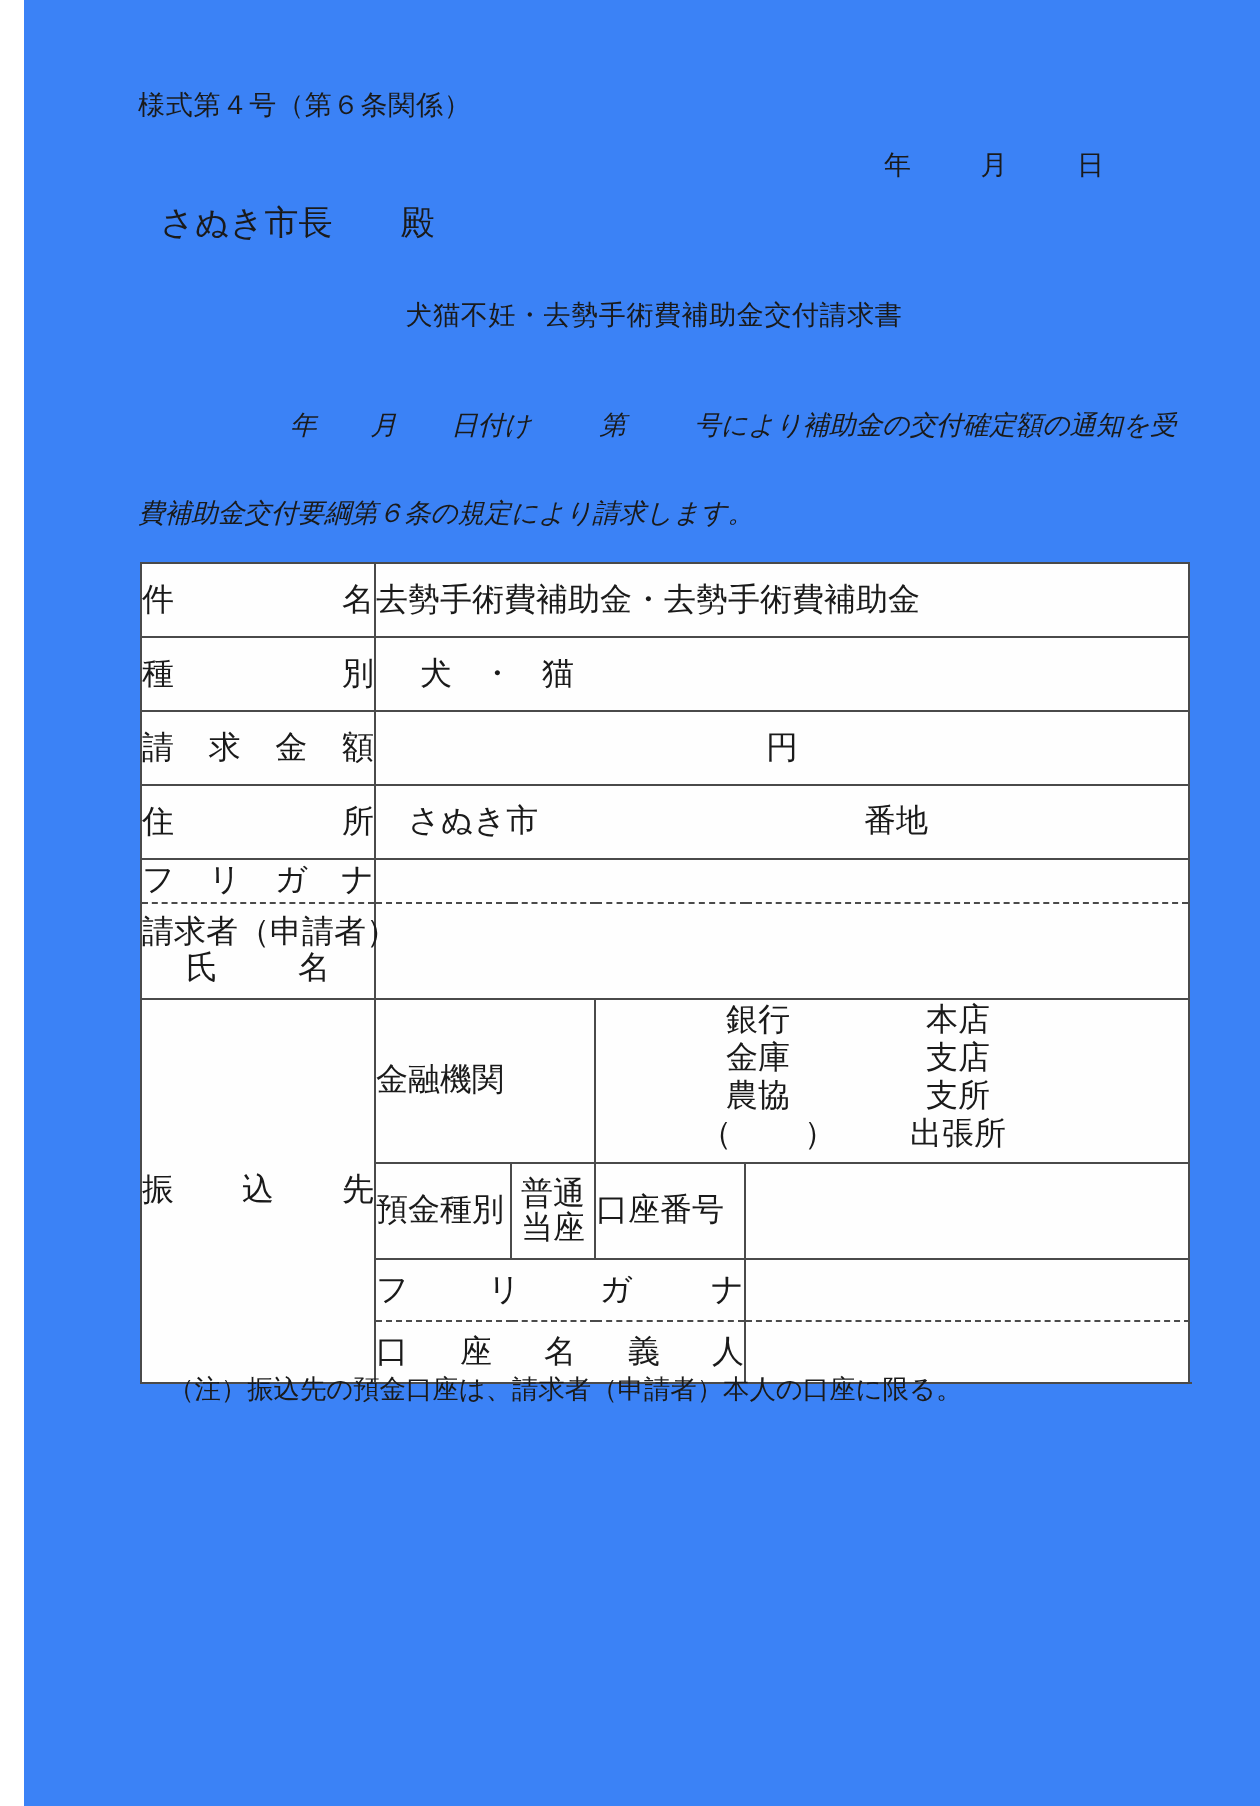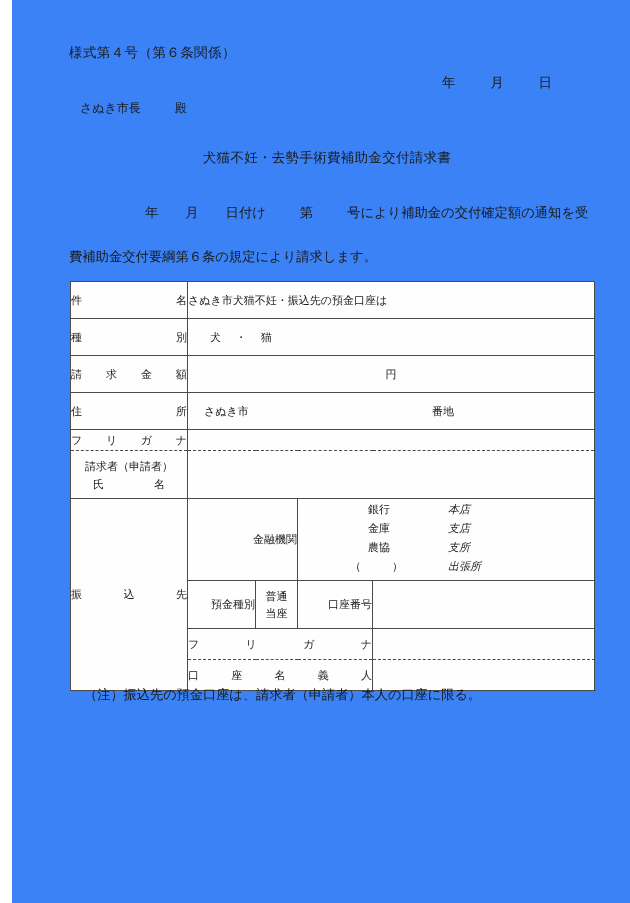--- a/index.html
+++ b/index.html
@@ -41,21 +41,21 @@
     white-space: nowrap;
     margin-top: 12px;
   }
   .date-line span { display: inline-block; }
   .date-line .gap { width: 28px; }
 
   .addressee {
     position: absolute;
     left: 68px;
     top: 100px;
-    font-size: 12px;
+    font-size: 17px;
     white-space: nowrap;
   }
   .addressee .sfx { display: inline-block; margin-left: 34px; }
 
   .doc-title {
     position: absolute;
     left: 0;
     top: 149px;
     width: 630px;
     text-align: center;
@@ -65,34 +65,35 @@
 
   
   .body-para {
     position: absolute;
     left: 57px;
     top: 202px;
     width: 527px;
     font-size: 13.3px;
     line-height: 22px;
     text-align: justify;
+    font-style: italic;
   }
   .body-para .indent { display: inline-block; width: 76px; }
   .body-para .blank-s { display: inline-block; width: 27px; }
   .body-para .blank-m { display: inline-block; width: 34px; }
 
   
   .tbl {
     position: absolute;
     left: 58px;
     top: 281px;
     width: 524px;
     border-collapse: collapse;
     table-layout: fixed;
-    font-size: 11px;
+    font-size: 16px;
   }
   .tbl td {
     border: 1px solid #4a4a4a;
     padding: 0;
     vertical-align: middle;
     background: #fefefe;
   }
 
   
   .lbl {
@@ -101,21 +102,21 @@
     padding: 0 18px;
     white-space: nowrap;
   }
   .lbl-narrow {
     text-align: justify;
     text-align-last: justify;
     padding: 0 12px;
     white-space: nowrap;
   }
   .lbl-center {
-    text-align: right;
+    text-align: left;
     white-space: nowrap;
     margin-top: 38px;
   }
   .lbl-block {
     text-align: center;
     line-height: 18px;
     white-space: nowrap;
   }
   .lbl-block .j {
     display: block;
@@ -157,22 +158,21 @@
     left: 52px;
     top: 1px;
     width: 58px;
     text-align: center;
   }
   .bank-col-branch {
     position: absolute;
     left: 150px;
     top: 1px;
     width: 62px;
-    text-align: left;
-    font-style: italic;
+    text-align: center;
   }
   .bank-col-type div, .bank-col-branch div { white-space: nowrap; }
   .paren { letter-spacing: 10px; }
 
   .stack2 {
     text-align: center;
     line-height: 17px;
     white-space: nowrap;
     margin-top: 34px;
   }
@@ -224,21 +224,21 @@
       <col style="width:117px">
       <col style="width:68px">
       <col style="width:42px">
       <col style="width:75px">
       <col style="width:222px">
     </colgroup>
     <tbody>
 
       <tr class="r-h39">
         <td class="lbl">件名</td>
-        <td colspan="4" class="cell-pad-l">さぬき市犬猫不妊・振込先の預金口座は</td>
+        <td colspan="4" class="cell-pad-l">去勢手術費補助金・去勢手術費補助金</td>
       </tr>
 
       <tr class="r-h39">
         <td class="lbl">種別</td>
         <td colspan="4">
           <div class="kind">
             <span>犬</span><span class="dot">・</span><span>猫</span>
           </div>
         </td>
       </tr>

